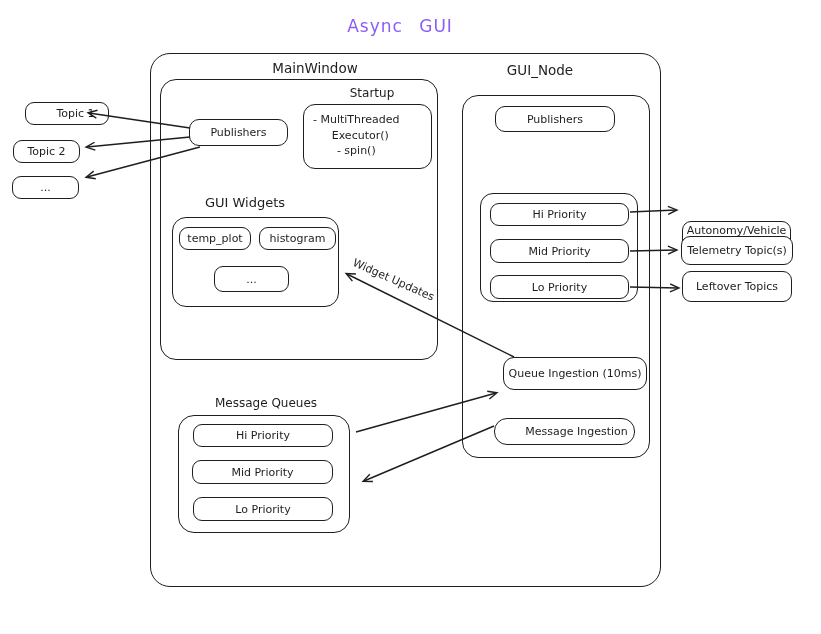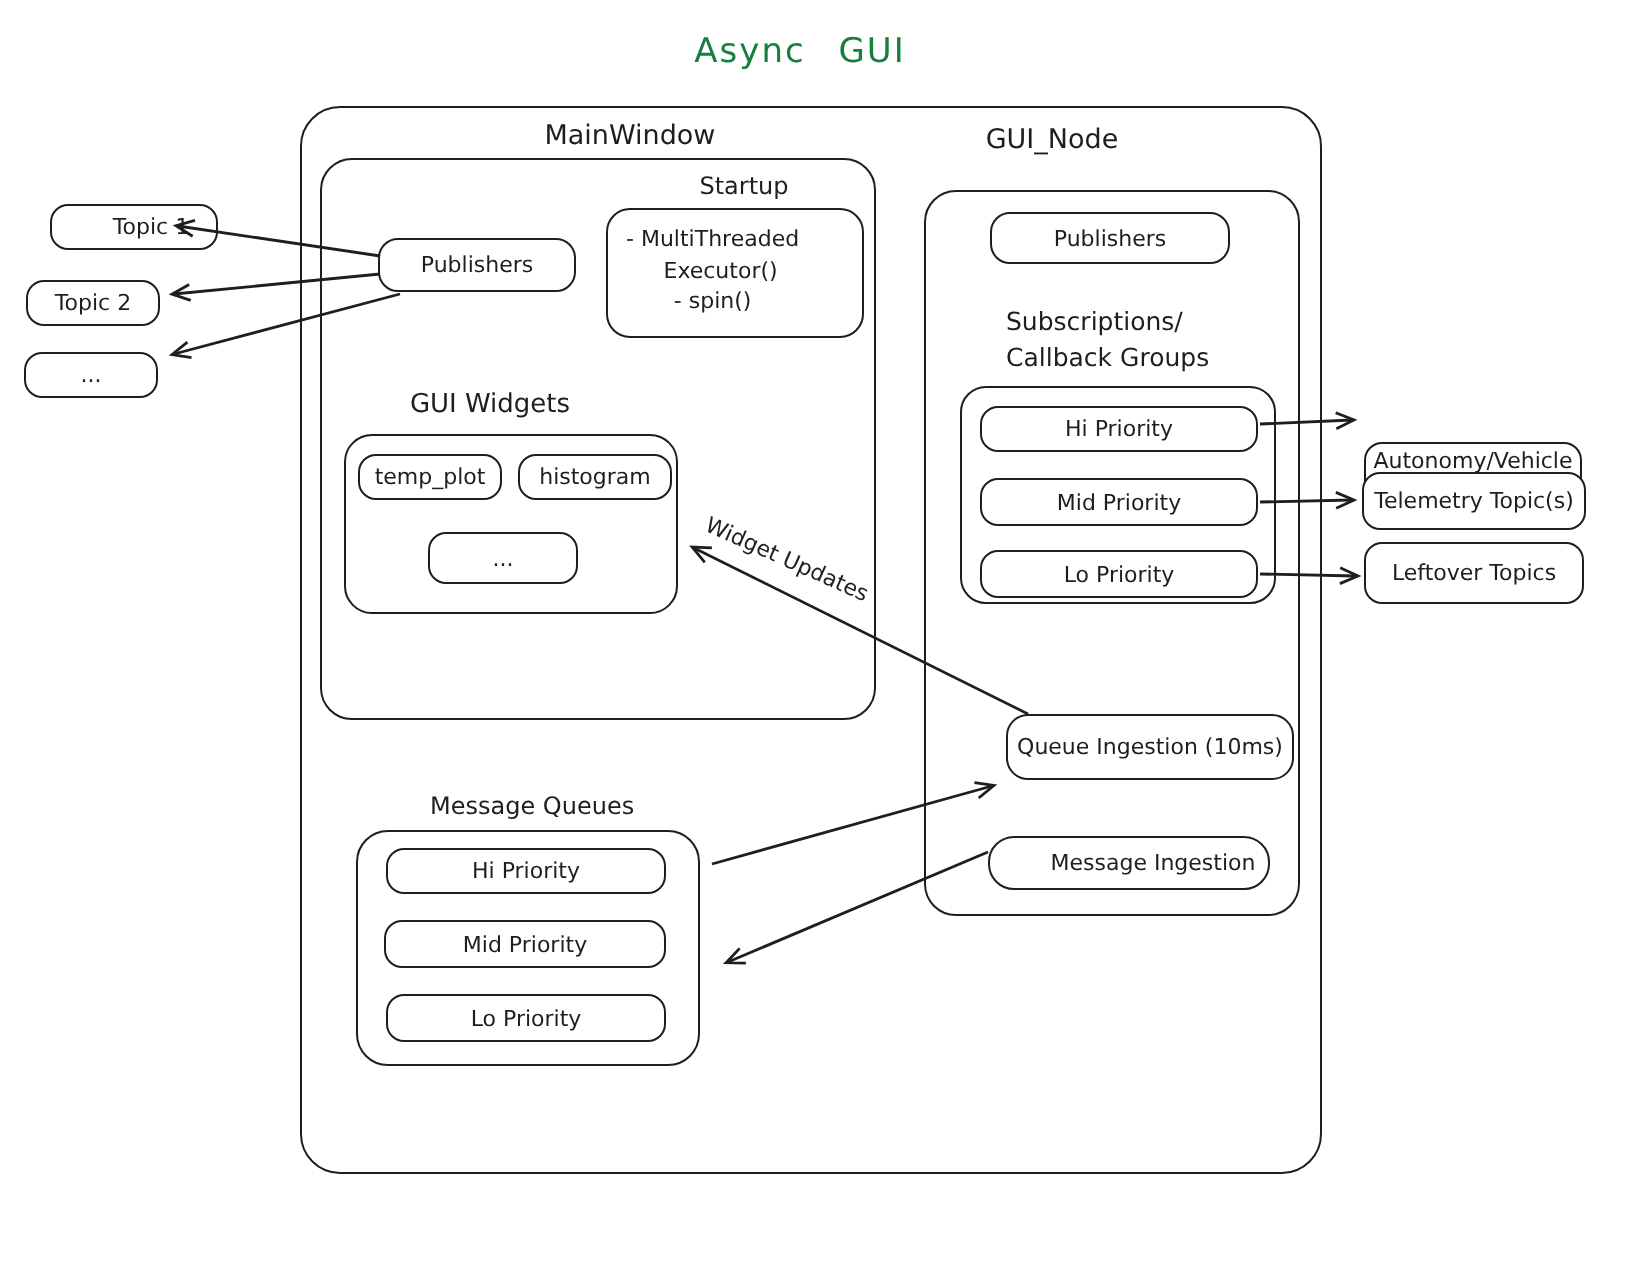--- a/index.html
+++ b/index.html
@@ -38,21 +38,21 @@
     border: 1.6px solid #1e1e1e;
     background: #ffffff;
     box-sizing: border-box;
   }
   .title {
     position: absolute;
     font-size: 17px;
     letter-spacing: 1px;
     word-spacing: 10px;
     text-align: center;
-    color: #15803d;
+    color: #8b5cf6;
   }
   .startup-text {
     position: absolute;
     font-size: 11px;
     line-height: 15.5px;
     text-align: center;
     color: #1e1e1e;
   }
   .two-line { white-space: pre-line; line-height: 18px; text-align: left; }
   .rot-label {
@@ -94,27 +94,25 @@
     <div style="padding-left:8px;">Executor()</div>
     <div>- spin()</div>
   </div>
 
   <div class="lbl" style="left:200px; top:195px; width:90px; font-size:13px;">GUI Widgets</div>
   <div class="container-box" style="left:172px; top:217px; width:167px; height:90px; border-radius:14px;"></div>
   <div class="box" style="left:179px; top:227px; width:72px; height:23px;">temp_plot</div>
   <div class="box" style="left:259px; top:227px; width:77px; height:23px;">histogram</div>
   <div class="box" style="left:214px; top:266px; width:75px; height:26px;">...</div>
 
-  <div class="lbl" style="left:481px; top:62px; width:90px; font-size:13.5px;">GUI_Node</div>
+  <div class="lbl" style="left:495px; top:62px; width:90px; font-size:13.5px;">GUI_Node</div>
   <div class="container-box" style="left:462px; top:95px; width:188px; height:363px; border-radius:16px;"></div>
 
   <div class="box" style="left:495px; top:106px; width:120px; height:26px; border-radius:10px;">Publishers</div>
 
-  <div class="lbl two-line" style="left:503px; top:152px; width:120px; font-size:12.5px; white-space:pre-line;">Subscriptions/
-Callback Groups</div>
   <div class="container-box" style="left:480px; top:193px; width:158px; height:109px; border-radius:13px;"></div>
   <div class="box" style="left:490px; top:203px; width:139px; height:23px;">Hi Priority</div>
   <div class="box" style="left:490px; top:239px; width:139px; height:24px;">Mid Priority</div>
   <div class="box" style="left:490px; top:275px; width:139px; height:24px;">Lo Priority</div>
 
   <div class="box" style="left:503px; top:357px; width:144px; height:33px; border-radius:11px;">Queue Ingestion (10ms)</div>
   <div class="box" style="left:494px; top:418px; width:141px; height:27px; border-radius:13px;padding-left:24px;">Message Ingestion</div>
 
   <div class="box" style="left:682px; top:197px; width:109px; height:32px; padding:2px 6px;margin-top:24px;">Autonomy/Vehicle Topics</div>
   <div class="box" style="left:682px; top:271px; width:110px; height:31px;">Leftover Topics</div>

